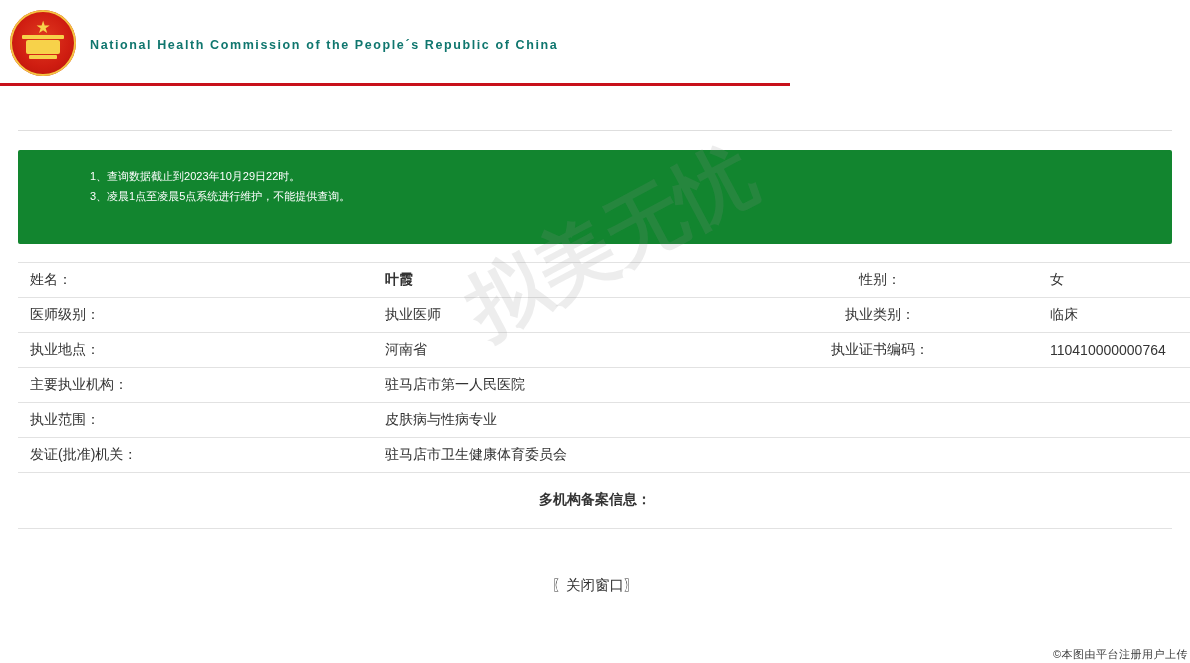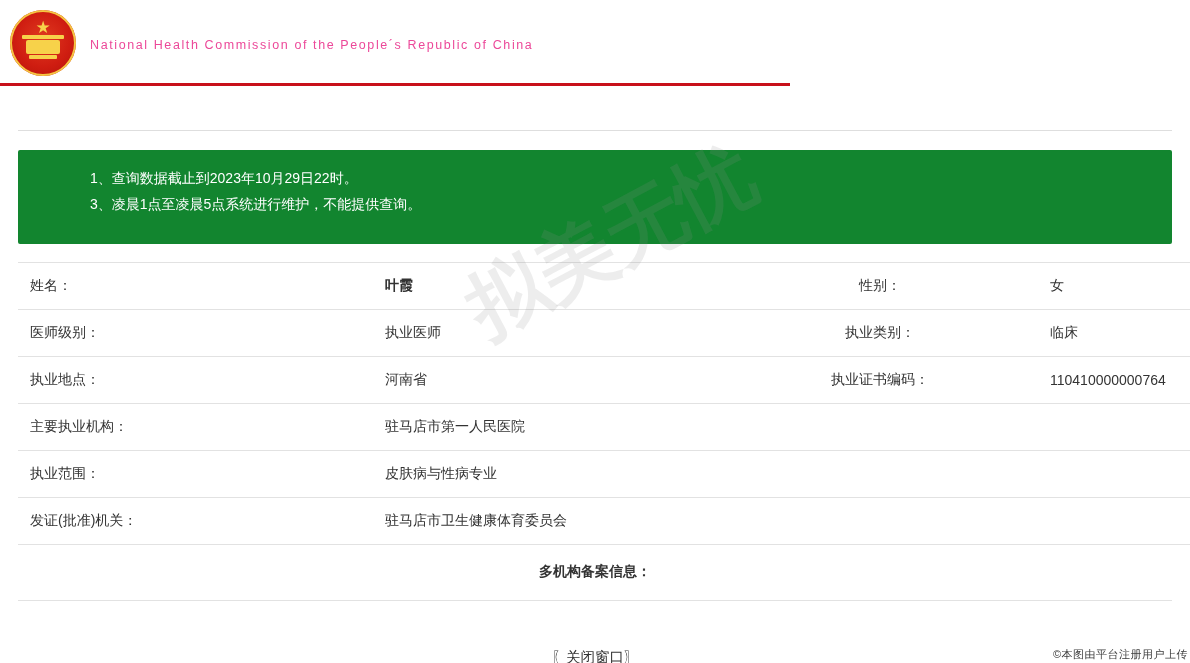--- a/index.html
+++ b/index.html
@@ -82,23 +82,23 @@
   .title-cn {
     color: #c8101a;
     font-size: 33px;
     font-weight: bold;
     letter-spacing: 2px;
     line-height: 1.15;
     white-space: nowrap;
     font-family: "DejaVu Sans", "Liberation Sans", sans-serif;
   }
   .title-en {
-    color: #ec4899;
+    color: #0f766e;
     font-size: 12.5px;
-    font-weight: normal;
+    font-weight: bold;
     letter-spacing: 1.6px;
     margin-top: 3px;
     white-space: nowrap;
   }
   .header-rule {
     position: absolute;
     left: 0;
     right: 0;
     bottom: 0;
     height: 3px;
@@ -118,38 +118,38 @@
   }
 
   
   .notice {
     margin-top: 19px;
     background: #12852f;
     color: #ffffff;
     border-radius: 2px;
     padding: 16px 0 18px 72px;
     box-sizing: border-box;
-    font-size: 14px;
+    font-size: 11px;
     line-height: 1.85;
     height: 94px;
   }
   .notice div { white-space: nowrap; }
 
   
   .info-table {
     width: 100%;
     border-collapse: collapse;
     margin-top: 18px;
     font-size: 14px;
     table-layout: fixed;
   }
   .info-table tr { border-bottom: 1px solid #e2e2e2; }
   .info-table tr:first-child { border-top: 1px solid #e2e2e2; }
   .info-table td {
-    padding: 14px 10px;
+    padding: 8px 10px;
     vertical-align: middle;
     color: #333333;
     height: 17px;
   }
   td.label { width: 335px; padding-left: 12px; }
   td.value { width: 325px; }
   td.label2 { width: 300px; text-align: center; }
   td.value2 { width: 210px; }
   td.value-bold { font-weight: bold; }
 

